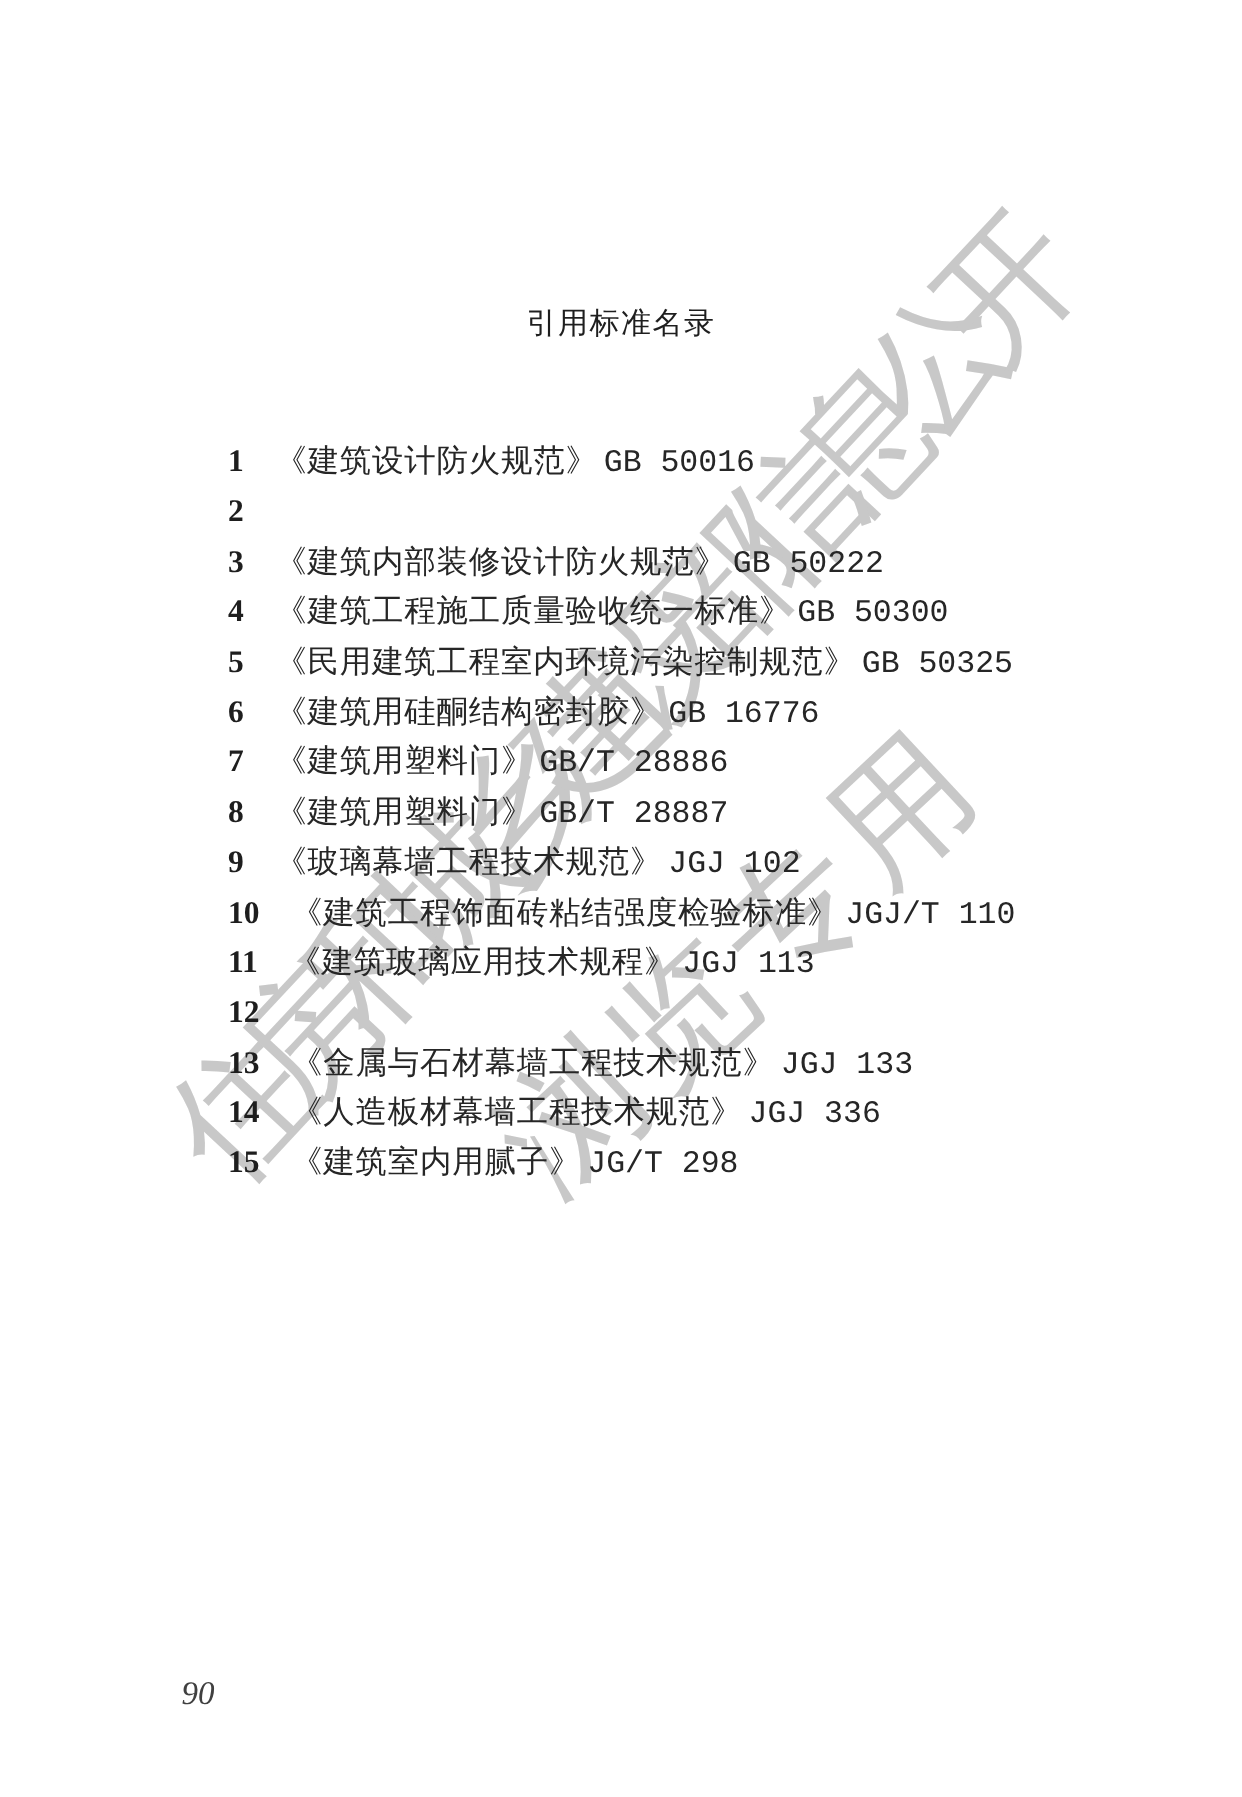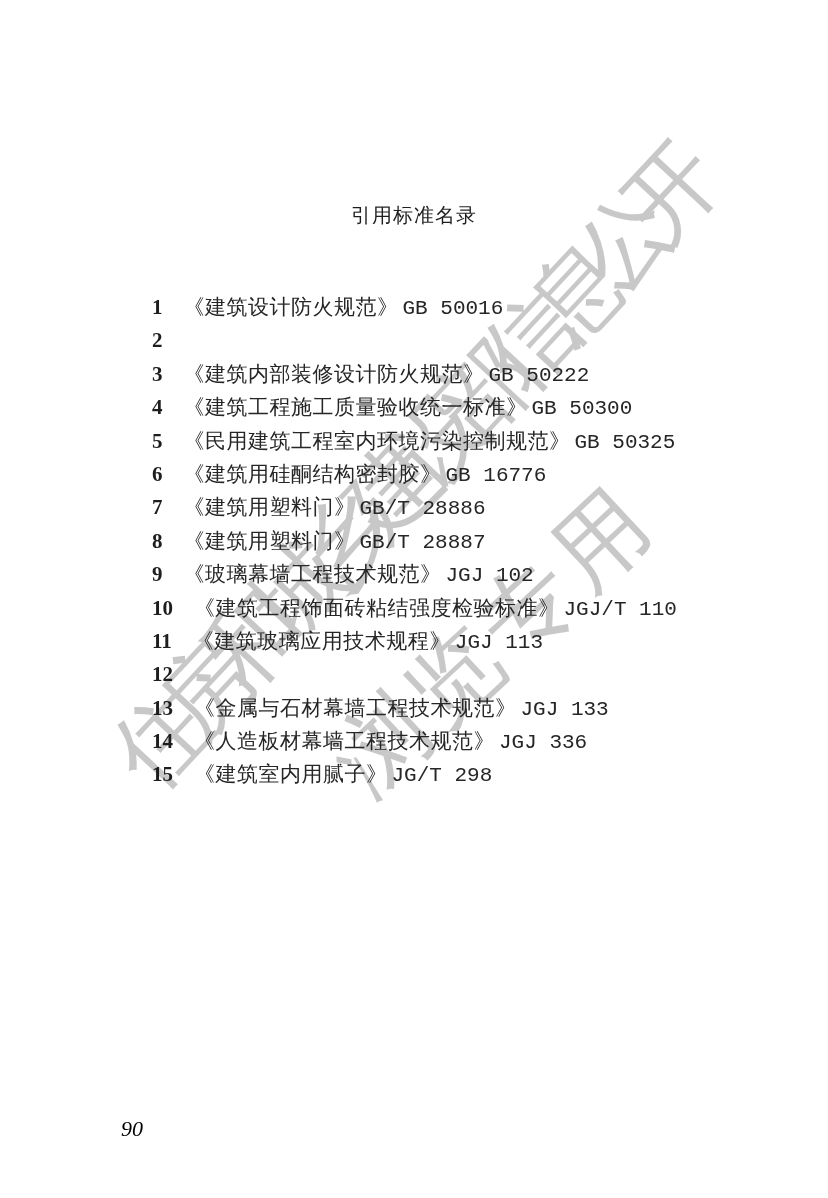--- a/index.html
+++ b/index.html
@@ -92,21 +92,21 @@
   .std-code {
     margin-left: 4px;
     font-family: Liberation Mono, monospace;
   }
   .page-number {
     position: absolute;
     left: 121px;
     top: 1116px;
     font-size: 22px;
     font-style: italic;
-    color: #000000;
+    color: #404040;
   }
 </style>
 </head>
 <body>
 
 <div class="page">
 
   <div class="watermark-layer">
     <div class="wm wm1">住房和城乡建设部信息公开</div>
     <div class="wm wm2">浏览专用</div>

